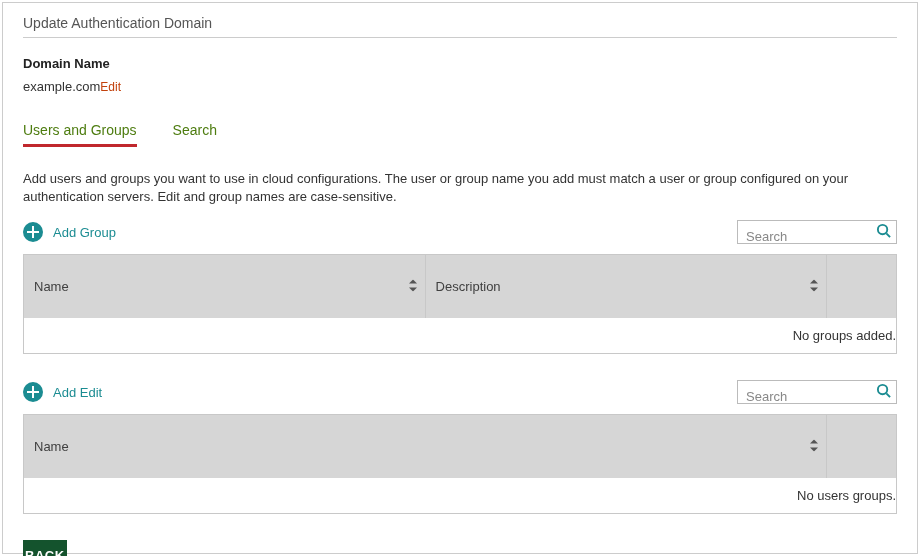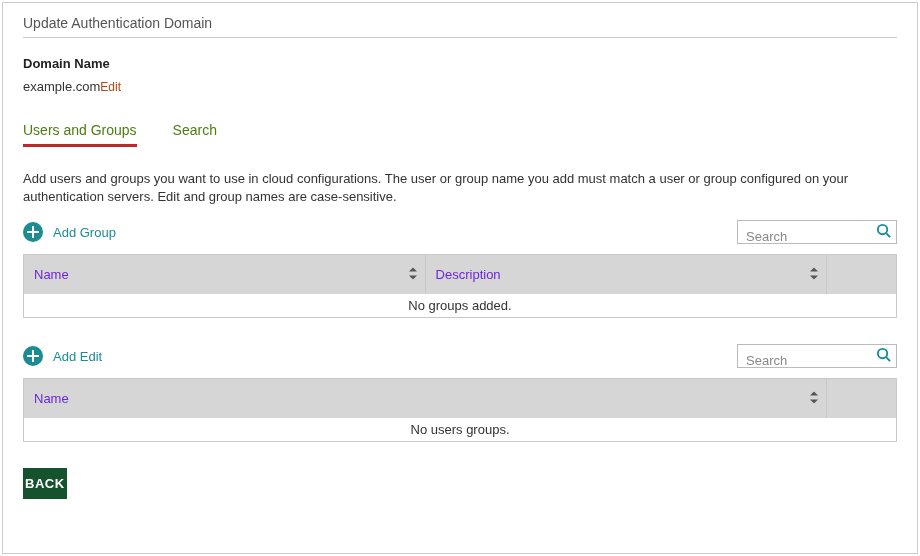--- a/index.html
+++ b/index.html
@@ -113,37 +113,37 @@
   .table {
     width: 100%;
     border: 1px solid #c8c8c8;
     border-collapse: collapse;
     margin-bottom: 26px;
   }
   .table thead th {
     background: #d6d6d6;
     text-align: left;
     font-weight: 400;
-    color: #6d28d9;
-    padding: 12px 10px;
+    color: #404040;
+    padding: 24px 10px;
     border-right: 1px solid #c8c8c8;
     position: relative;
     height: 34px;
   }
   .table thead th:last-child { border-right: none; }
   .sort-icon {
     position: absolute;
     right: 8px;
     top: 50%;
     transform: translateY(-50%);
     color: #555;
   }
   .table tbody td {
-    text-align: center;
-    padding: 4px 0;
+    text-align: right;
+    padding: 10px 0;
     color: #333;
     background: #fff;
   }
   .back-btn {
     background: #14532d;
     color: #fff;
     border: none;
     padding: 8px 2px;
     font-size: 13px;
     font-weight: 700;

